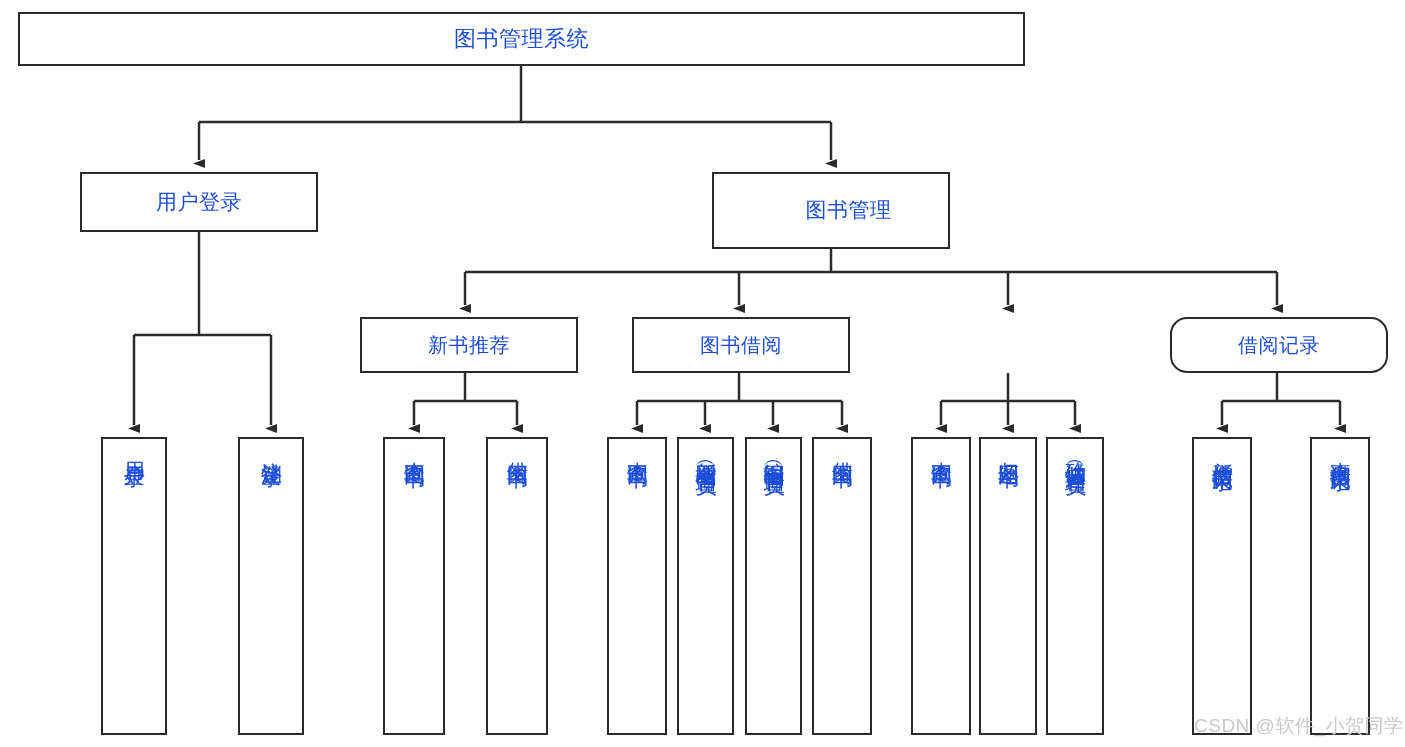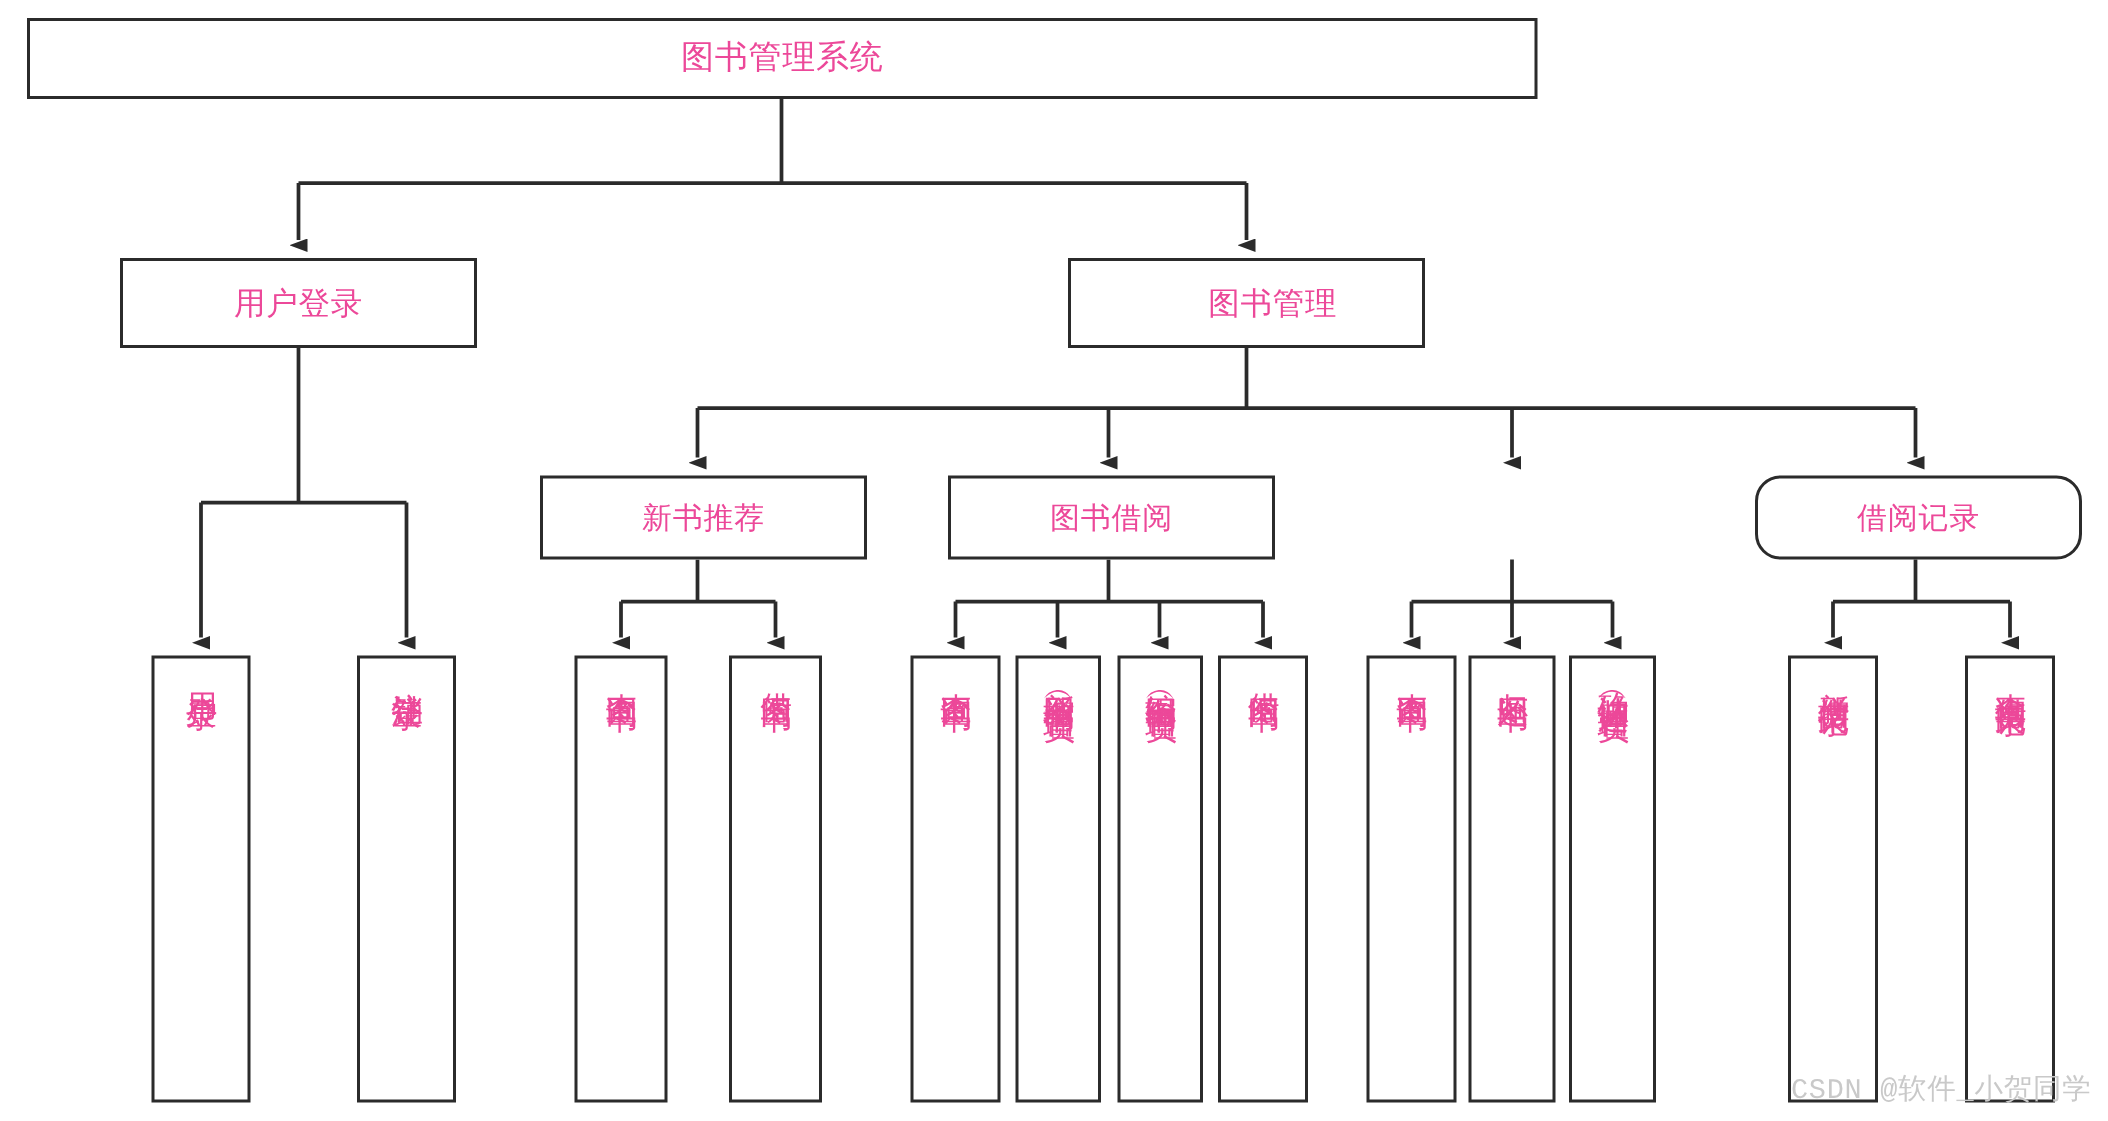--- a/index.html
+++ b/index.html
@@ -29,21 +29,21 @@
     position: absolute;
     box-sizing: border-box;
     background: #ffffff;
     border: 2px solid #2b2b2b;
     display: flex;
     align-items: center;
     justify-content: center;
     z-index: 3;
   }
   .node .label {
-    color: #ec4899;
+    color: #1d4ed8;
     letter-spacing: 0.5px;
     text-align: center;
     line-height: 1.25;
     white-space: nowrap;
   }
   .node.root .label { font-size: 22px; }
   .node.lvl2 .label { font-size: 21px; }
   .node.lvl3 .label { font-size: 20px; }
   .node.leaf {
     align-items: flex-start;
@@ -58,21 +58,21 @@
     letter-spacing: 2px;
     white-space: nowrap;
   }
   .watermark {
     position: absolute;
     color: #c9c9c9;
     font-size: 19px;
     letter-spacing: 0.5px;
     white-space: nowrap;
     z-index: 6;
-    font-family: Liberation Mono, monospace;
+    font-family: Liberation Sans, sans-serif;
   }
 </style>
 </head>
 <body>
 
 <div id="diagram-root">
 
   <svg id="edge-layer" viewBox="0 0 1405 747" width="1405" height="747">
     <defs>
       <marker id="arrowhead" markerWidth="9" markerHeight="12" refX="1" refY="6" orient="auto" markerUnits="userSpaceOnUse">
@@ -173,21 +173,21 @@
     </g>
   </svg>
 
   <div class="node root" style="left:18px; top:12px; width:1007px; height:54px;">
     <span class="label">图书管理系统</span>
   </div>
 
   <div class="node lvl2" style="left:80px; top:172px; width:238px; height:60px;">
     <span class="label">用户登录</span>
   </div>
-  <div class="node lvl2" style="left:712px; top:172px; width:238px; height:60px;padding-left:35px;">
+  <div class="node lvl2" style="left:712px; top:172px; width:238px; height:77px;padding-left:35px;">
     <span class="label">图书管理</span>
   </div>
 
   <div class="node lvl3" style="left:632px; top:317px; width:218px; height:56px;">
     <span class="label">图书借阅</span>
   </div>
   <div class="node lvl3" style="left:360px; top:317px; width:218px; height:56px;">
     <span class="label">新书推荐</span>
   </div>
   <div class="node lvl3" style="left:1170px; top:317px; width:218px; height:56px;border-radius:17px;">

